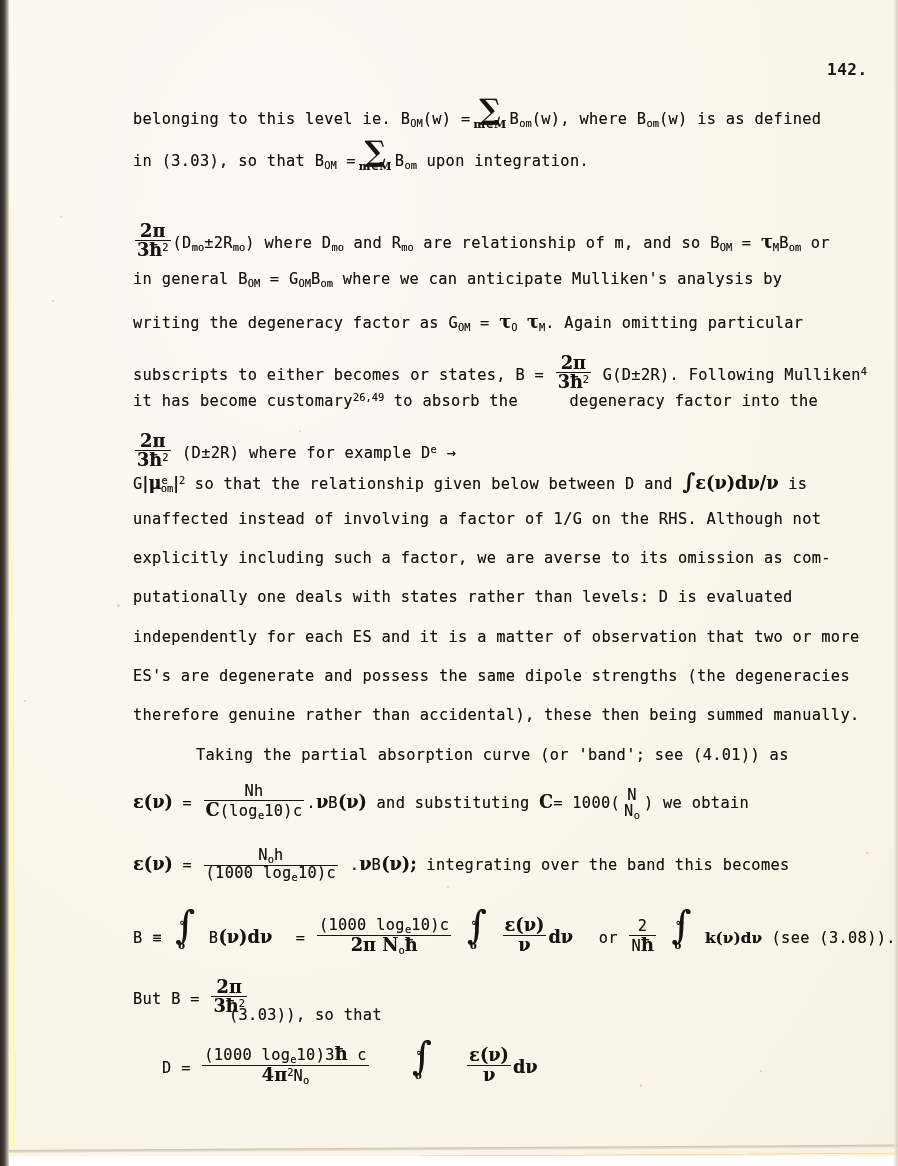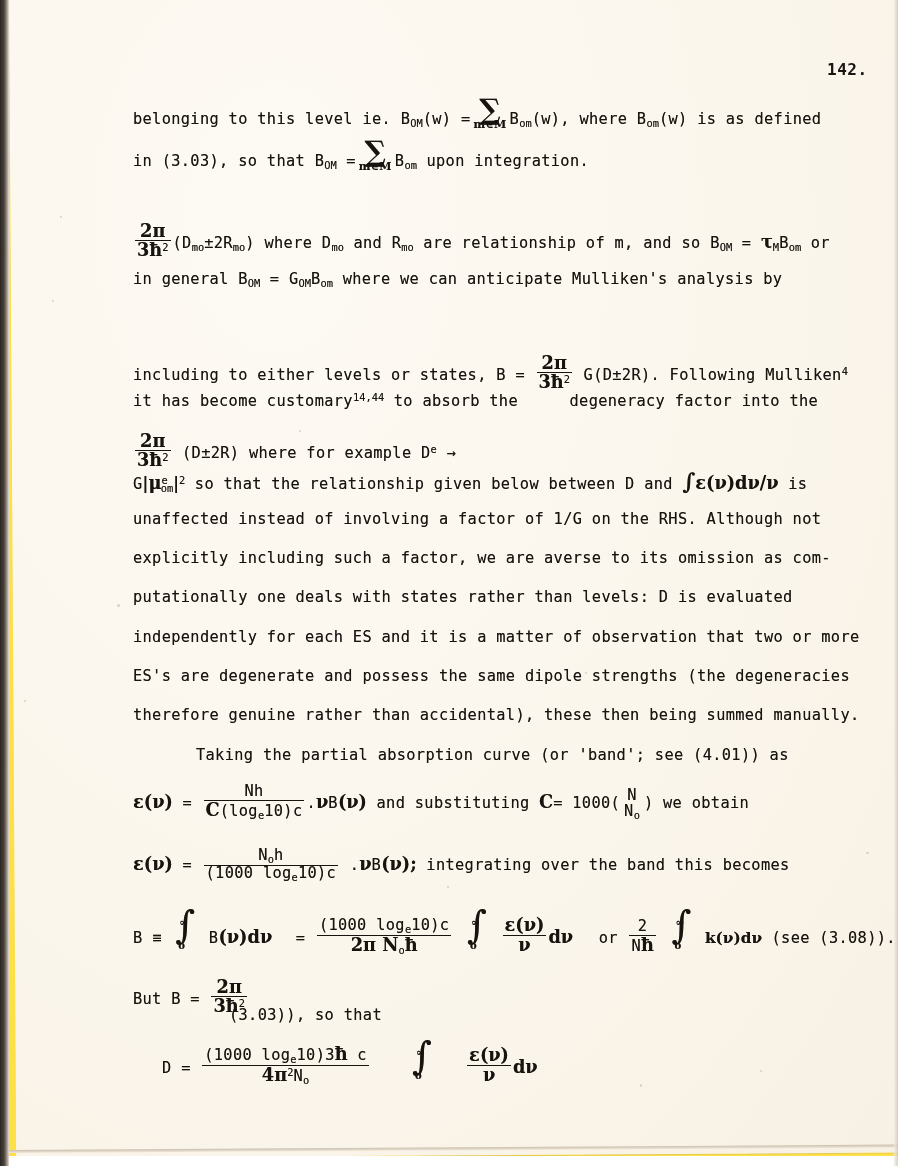--- a/index.html
+++ b/index.html
@@ -5,21 +5,21 @@
   html,body{margin:0;padding:0;}
   body{
     width:898px;height:1166px;
     background:#ffffff;
     font-family:"DejaVu Sans Mono", monospace;
     overflow:hidden;
   }
   #scan{
     position:absolute;inset:0;
     width:898px;height:1166px;
-    background:#fde047;
+    background:#fef9c3;
     overflow:hidden;
   }
   
   #gutter-left{
     position:absolute;left:0;top:0;width:9px;height:1166px;
     background:linear-gradient(90deg,#2b2622 0%,#4a423a 45%,#9c948a 78%,#e8e0d5 100%);
   }
   #gutter-right{
     position:absolute;right:0;top:0;width:4px;height:1166px;
     background:linear-gradient(270deg,#cdc4b7 0%,#f3ece1 100%);
@@ -193,29 +193,35 @@
       <span class="hand">τ</span><sub>M</sub><span>B</span><sub>om</sub>
       <span>or</span>
     </div>
 
     <div class="ln" style="top:272px;">
       <span>in general B</span><sub>OM</sub>
       <span>= G</span><sub>OM</sub><span>B</span><sub>om</sub>
       <span>where we can anticipate Mulliken's analysis by</span>
     </div>
 
+    <div class="ln" style="top:313px;">
+      <span>writing the degeneracy factor as G</span><sub>OM</sub>
+      <span>=</span>
+      <span class="hand">τ</span><sub>O</sub>
+      <span class="hand">τ</span><sub>M</sub><span>.   Again omitting particular</span>
+    </div>
 
     <div class="ln" style="top:354px;">
-      <span>including to either levels or states, B =</span>
+      <span>subscripts to either becomes or states, B =</span>
       <span class="frac"><span class="num hand">2π</span><span class="den"><span class="hand">3ħ</span><sup>2</sup></span></span>
       <span>G(D±2R).   Following Mulliken</span><sup>4</sup>
     </div>
 
     <div class="ln" style="top:392px;">
-      <span>it has become customary</span><sup>14,44</sup>
+      <span>it has become customary</span><sup>26,49</sup>
       <span>to absorb the</span>
       <span style="display:inline-block;width:42px;"></span><span>degeneracy factor into the</span>
     </div>
 
     <div class="ln" style="top:432px;">
       <span class="frac"><span class="num hand">2π</span><span class="den"><span class="hand">3ħ</span><sup>2</sup></span></span>
       <span>(D±2R) where for example D</span><sup>e</sup>
       <span>→</span>
     </div>
 

